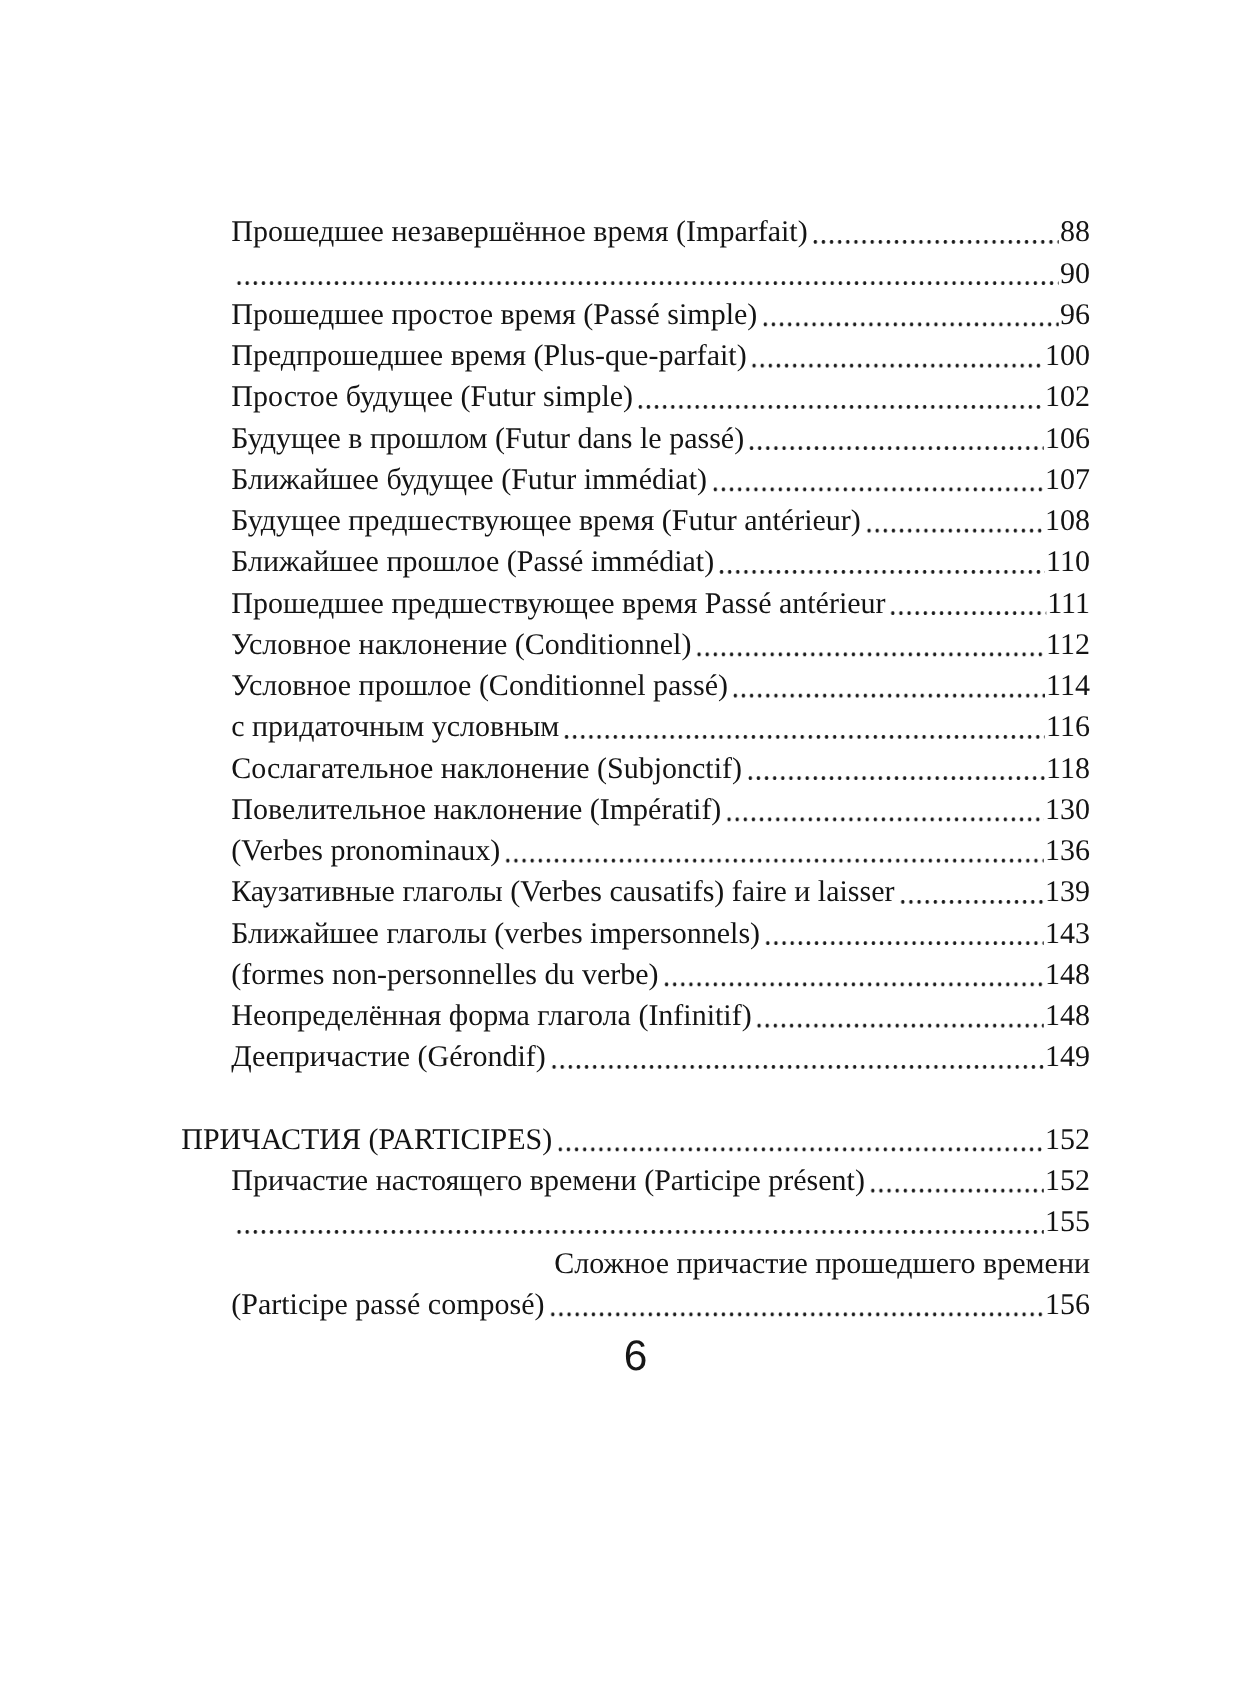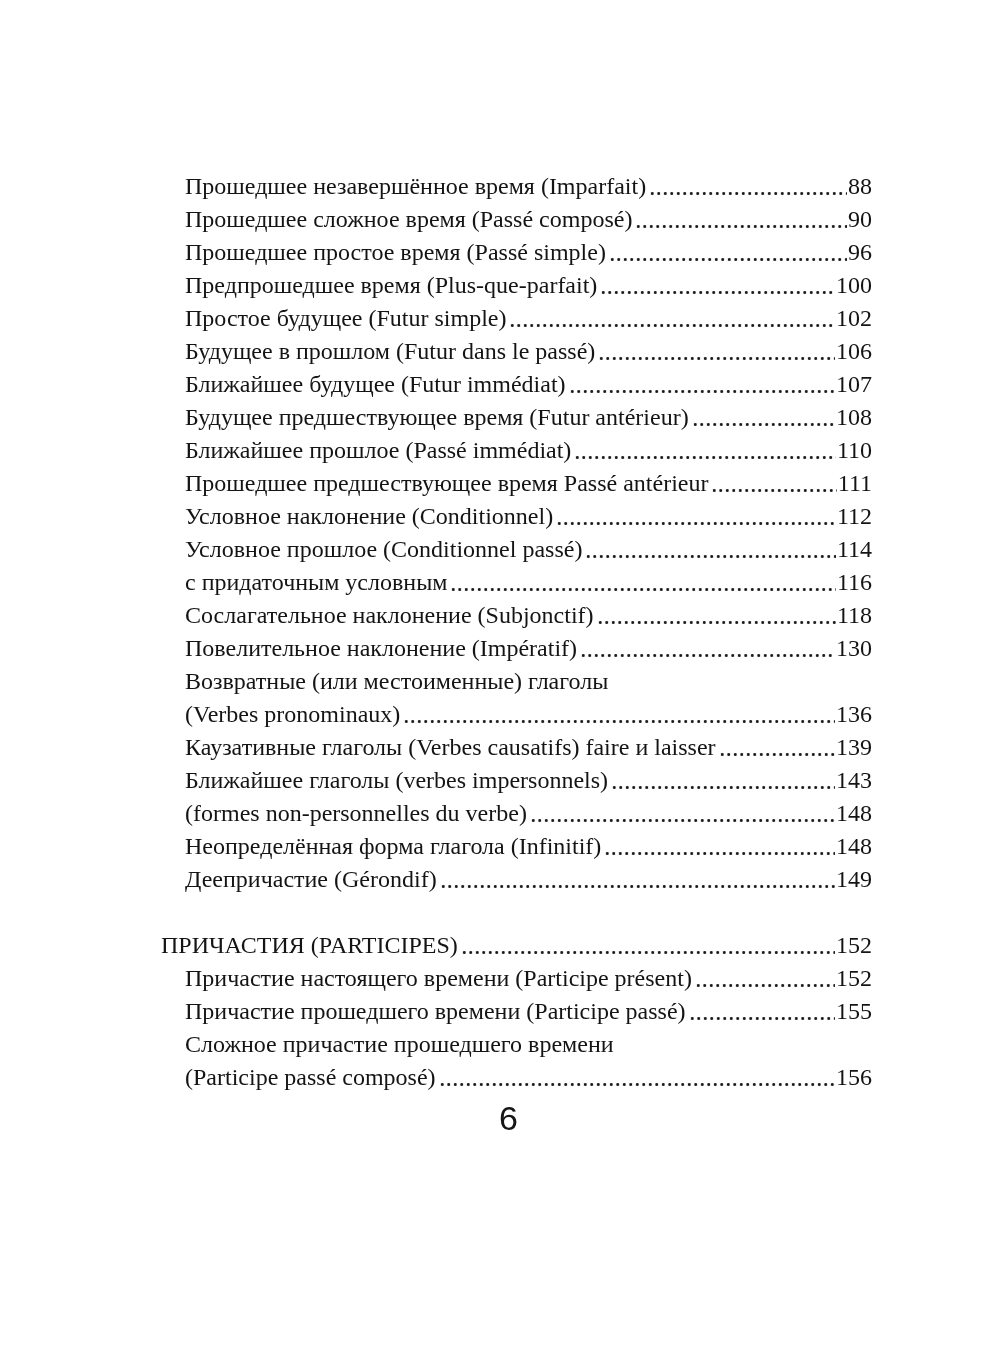--- a/index.html
+++ b/index.html
@@ -20,22 +20,22 @@
     padding: 170px 128px 0 145px;
     font-family: "Liberation Serif", "DejaVu Serif", serif;
     font-size: 24px;
     line-height: 33px;
     color: #141414;
   }
   .toc-row {
     display: flex;
     align-items: baseline;
   }
-  .toc-row.indent { padding-left: 40px; }
-  .toc-row.gap { margin-top: 33px; margin-left: 16px; }
+  .toc-row.indent { padding-left: 40px; justify-content: flex-end; }
+  .toc-row.gap { margin-top: 33px; }
   .toc-title {
     white-space: nowrap;
     flex: 0 0 auto;
   }
   .toc-leader {
     flex: 1 1 auto;
     min-width: 6px;
     height: 3px;
     align-self: flex-end;
     margin: 0 1px 8px 3px;
@@ -61,21 +61,20 @@
 <body>
 
 <div class="page">
   <div id="toc-list">
       <div class="toc-row indent">
         <span class="toc-title">Прошедшее незавершённое время (Imparfait)</span>
         <span class="toc-leader"></span>
         <span class="toc-page">88</span>
       </div>
       <div class="toc-row indent">
-        <span class="toc-title">Прошедшее сложное время (Passé composé)</span>
         <span class="toc-leader"></span>
         <span class="toc-page">90</span>
       </div>
       <div class="toc-row indent">
         <span class="toc-title">Прошедшее простое время (Passé simple)</span>
         <span class="toc-leader"></span>
         <span class="toc-page">96</span>
       </div>
       <div class="toc-row indent">
         <span class="toc-title">Предпрошедшее время (Plus-que-parfait)</span>
@@ -131,23 +130,20 @@
         <span class="toc-title">Сослагательное наклонение (Subjonctif)</span>
         <span class="toc-leader"></span>
         <span class="toc-page">118</span>
       </div>
       <div class="toc-row indent">
         <span class="toc-title">Повелительное наклонение (Impératif)</span>
         <span class="toc-leader"></span>
         <span class="toc-page">130</span>
       </div>
       <div class="toc-row indent">
-        <span class="toc-title">Возвратные (или местоименные) глаголы</span>
-      </div>
-      <div class="toc-row indent">
         <span class="toc-title">(Verbes pronominaux)</span>
         <span class="toc-leader"></span>
         <span class="toc-page">136</span>
       </div>
       <div class="toc-row indent">
         <span class="toc-title">Каузативные глаголы (Verbes causatifs) faire и laisser</span>
         <span class="toc-leader"></span>
         <span class="toc-page">139</span>
       </div>
       <div class="toc-row indent">
@@ -174,21 +170,20 @@
         <span class="toc-title">ПРИЧАСТИЯ (PARTICIPES)</span>
         <span class="toc-leader"></span>
         <span class="toc-page">152</span>
       </div>
       <div class="toc-row indent">
         <span class="toc-title">Причастие настоящего времени (Participe présent)</span>
         <span class="toc-leader"></span>
         <span class="toc-page">152</span>
       </div>
       <div class="toc-row indent">
-        <span class="toc-title">Причастие прошедшего времени (Participe passé)</span>
         <span class="toc-leader"></span>
         <span class="toc-page">155</span>
       </div>
       <div class="toc-row indent">
         <span class="toc-title">Сложное причастие прошедшего времени</span>
       </div>
       <div class="toc-row indent">
         <span class="toc-title">(Participe passé composé)</span>
         <span class="toc-leader"></span>
         <span class="toc-page">156</span>

